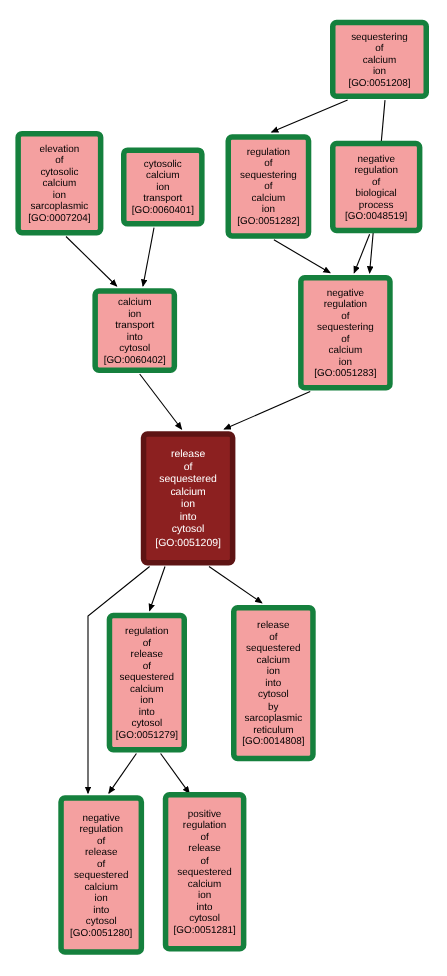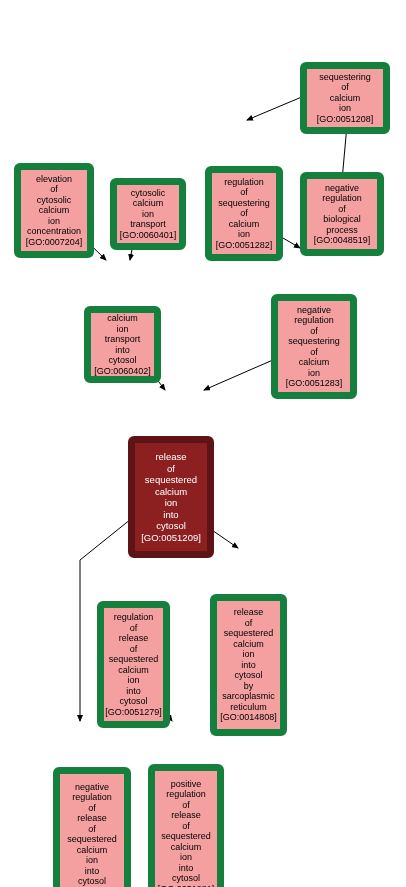--- a/index.html
+++ b/index.html
@@ -19,35 +19,34 @@
     position: absolute;
     left: 0;
     top: 0;
     width: 406px;
     height: 887px;
     pointer-events: none;
   }
   .node {
     position: absolute;
     box-sizing: border-box;
-    border: 7px solid #15803d;
+    border: 5px solid #15803d;
     border-radius: 6px;
     background: #f4a0a0;
     color: #000000;
     display: flex;
     align-items: center;
     justify-content: center;
     text-align: center;
     font-size: 9px;
     line-height: 10.5px;
     letter-spacing: 0px;
     padding: 18px 1px;
     white-space: pre-line;
     overflow: hidden;
-    margin-top: 44px;
   }
   .node.highlight {
     background: #8c2020;
     color: #ffffff;
     border-color: #5e1414;
     font-size: 9.5px;
     line-height: 11.5px;
   }
 </style>
 </head>
@@ -80,21 +79,21 @@
       <div class="node" style="left: 300px; top: 18px; width: 90px; height: 72px;">sequestering
 of
 calcium
 ion
 [GO:0051208]</div>
       <div class="node" style="left: 14px; top: 119px; width: 80px; height: 95px;">elevation
 of
 cytosolic
 calcium
 ion
-concentration
+sarcoplasmic
 [GO:0007204]</div>
       <div class="node" style="left: 110px; top: 134px; width: 76px; height: 72px;">cytosolic
 calcium
 ion
 transport
 [GO:0060401]</div>
       <div class="node" style="left: 205px; top: 122px; width: 78px; height: 95px;">regulation
 of
 sequestering
 of

